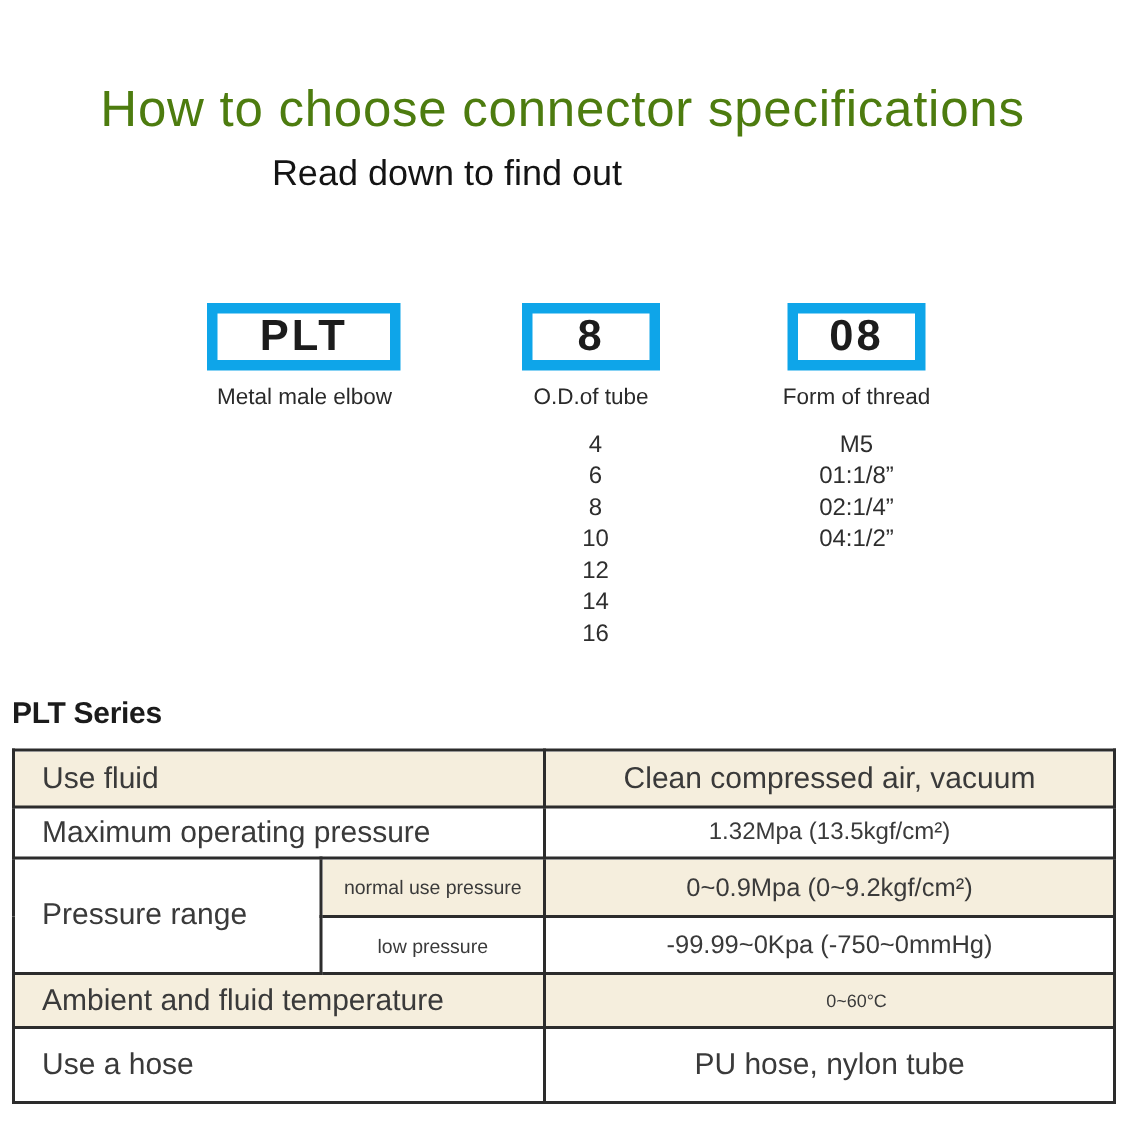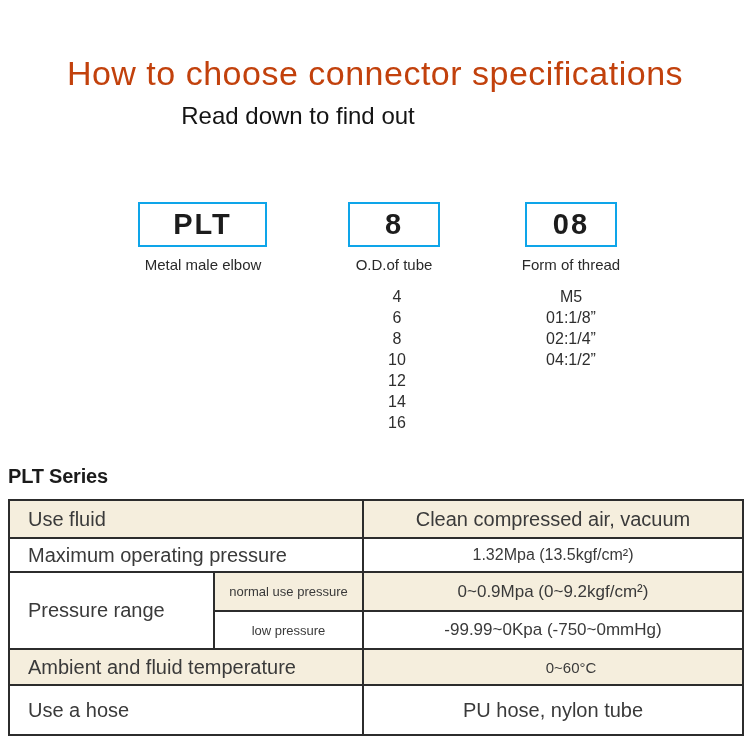--- a/index.html
+++ b/index.html
@@ -1,25 +1,25 @@
 <!DOCTYPE html>
 <html><head>
 <meta charset="utf-8">
 <style>
   * { margin:0; padding:0; box-sizing:border-box; }
   html,body { background:#ffffff; }
   body { width:750px; height:750px; font-family:"Liberation Sans", sans-serif; color:#2e2e2e; }
   .stage { position:relative; width:750px; height:750px; overflow:hidden; background:#ffffff; }
 
   .title { position:absolute; top:54px; left:0; width:750px; text-align:center;
-           font-size:34px; letter-spacing:0.5px; color:#c2410c; }
+           font-size:34px; letter-spacing:0.5px; color:#4d7c0f; }
   .subtitle { position:absolute; top:102px; left:0; width:596px; text-align:center;
               font-size:24px; color:#141414; }
 
-  .code-box { position:absolute; top:202px; height:45px; border:2px solid #0ea5e9;
+  .code-box { position:absolute; top:202px; height:45px; border:7px solid #0ea5e9;
               display:flex; align-items:center; justify-content:center;
               font-size:29px; font-weight:bold; color:#1c1c1c; letter-spacing:2px;
               background:#ffffff; }
   .box-model  { left:138px; width:129px; }
   .box-tube   { left:348px; width:92px; }
   .box-thread { left:525px; width:92px; }
 
   .box-label { position:absolute; top:256px; width:160px; text-align:center;
                font-size:15px; color:#2a2a2a; }
   .label-model  { left:123px; }
@@ -36,21 +36,21 @@
 
   table.spec { position:absolute; left:8px; top:499px; width:734px;
                border-collapse:collapse; table-layout:fixed; }
   table.spec td { border:2px solid #2c2c2c; color:#3a3a3a; overflow:hidden; }
   td.lbl { font-size:20px; padding-left:18px; text-align:left; }
   td.sub { font-size:13px; text-align:center; color:#474747; }
   td.val { text-align:center; }
   .fs19 { font-size:20px; }
   .fs17 { font-size:17px; }
   .fs16 { font-size:16px; }
-  .fs15 { font-size:15px;padding-left:36px; }
+  .fs15 { font-size:12px;padding-left:36px; }
   .beige { background:#f5eedd; }
   .white { background:#ffffff; }
 </style>
 </head>
 <body>
 
 <div class="stage">
 
   <div class="title">How to choose connector specifications</div>
   <div class="subtitle">Read down to find out</div>

